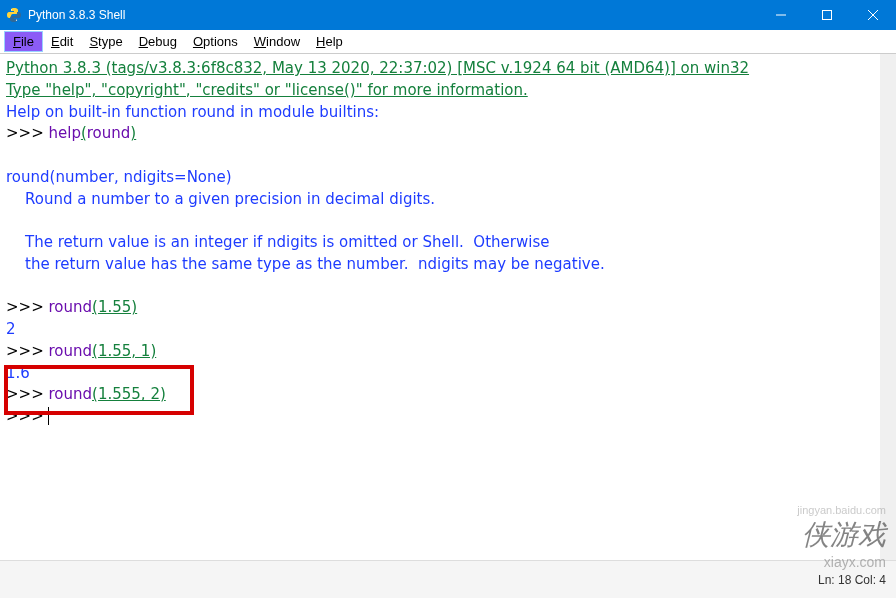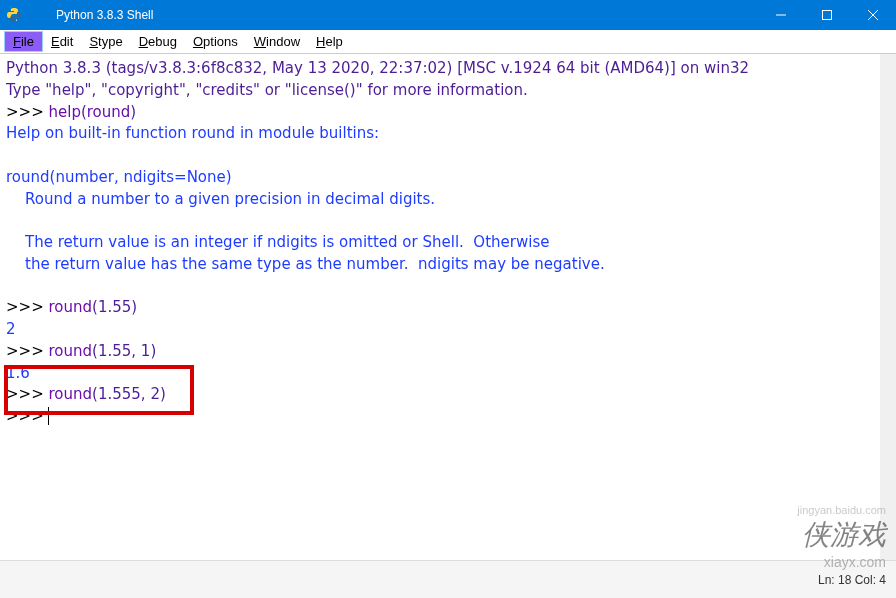--- a/index.html
+++ b/index.html
@@ -11,21 +11,20 @@
   overflow: hidden;
   position: relative;
 }
 .titlebar {
   background: #0078d7;
   color: #fff;
   height: 30px;
   display: flex;
   align-items: center;
   font-size: 12px;
-  gap: 28px;
 }
 .titlebar-icon {
   width: 16px;
   height: 16px;
   margin: 0 6px;
   display: inline-block;
 }
 .titlebar-title { flex: 1; }
 .win-controls { display: flex; height: 100%; }
 .win-btn {
@@ -59,21 +58,21 @@
   font-family: "DejaVu Sans", "Verdana", sans-serif;
   font-size: 15px;
   padding: 4px 6px;
   line-height: 1.45;
   position: relative;
   height: 520px;
   overflow: hidden;
   border-right: 16px solid #f0f0f0;
 }
 .line { white-space: pre; }
-.black { color: #4c1d95; }
+.black { color: #15803d; text-decoration: underline; }
 .purple { color: #6a0dad; }
 .blue { color: #1e3cff; }
 .prompt { color: #000; }
 .highlight-box {
   position: absolute;
   border: 4px solid #d60000;
   left: 4px;
   top: 311px;
   width: 190px;
   height: 50px;
@@ -153,22 +152,22 @@
   <div class="menu-item"><span class="ul">S</span><span>type</span></div>
   <div class="menu-item"><span class="ul">D</span><span>ebug</span></div>
   <div class="menu-item"><span class="ul">O</span><span>ptions</span></div>
   <div class="menu-item"><span class="ul">W</span><span>indow</span></div>
   <div class="menu-item"><span class="ul">H</span><span>elp</span></div>
 </div>
 
 <div class="shell-body">
   <div class="line black">Python 3.8.3 (tags/v3.8.3:6f8c832, May 13 2020, 22:37:02) [MSC v.1924 64 bit (AMD64)] on win32</div>
   <div class="line black">Type "help", "copyright", "credits" or "license()" for more information.</div>
+  <div class="line blue">Help on built-in function round in module builtins:</div>
   <div class="line"><span class="prompt">&gt;&gt;&gt; </span><span class="purple">help</span><span class="black">(</span><span class="purple">round</span><span class="black">)</span></div>
-  <div class="line blue">Help on built-in function round in module builtins:</div>
   <div class="line">&nbsp;</div>
   <div class="line blue">round(number, ndigits=None)</div>
   <div class="line blue">    Round a number to a given precision in decimal digits.</div>
   <div class="line">&nbsp;</div>
   <div class="line blue">    The return value is an integer if ndigits is omitted or Shell.  Otherwise</div>
   <div class="line blue">    the return value has the same type as the number.  ndigits may be negative.</div>
   <div class="line">&nbsp;</div>
   <div class="line"><span class="prompt">&gt;&gt;&gt; </span><span class="purple">round</span><span class="black">(1.55)</span></div>
   <div class="line blue">2</div>
   <div class="line"><span class="prompt">&gt;&gt;&gt; </span><span class="purple">round</span><span class="black">(1.55, 1)</span></div>

